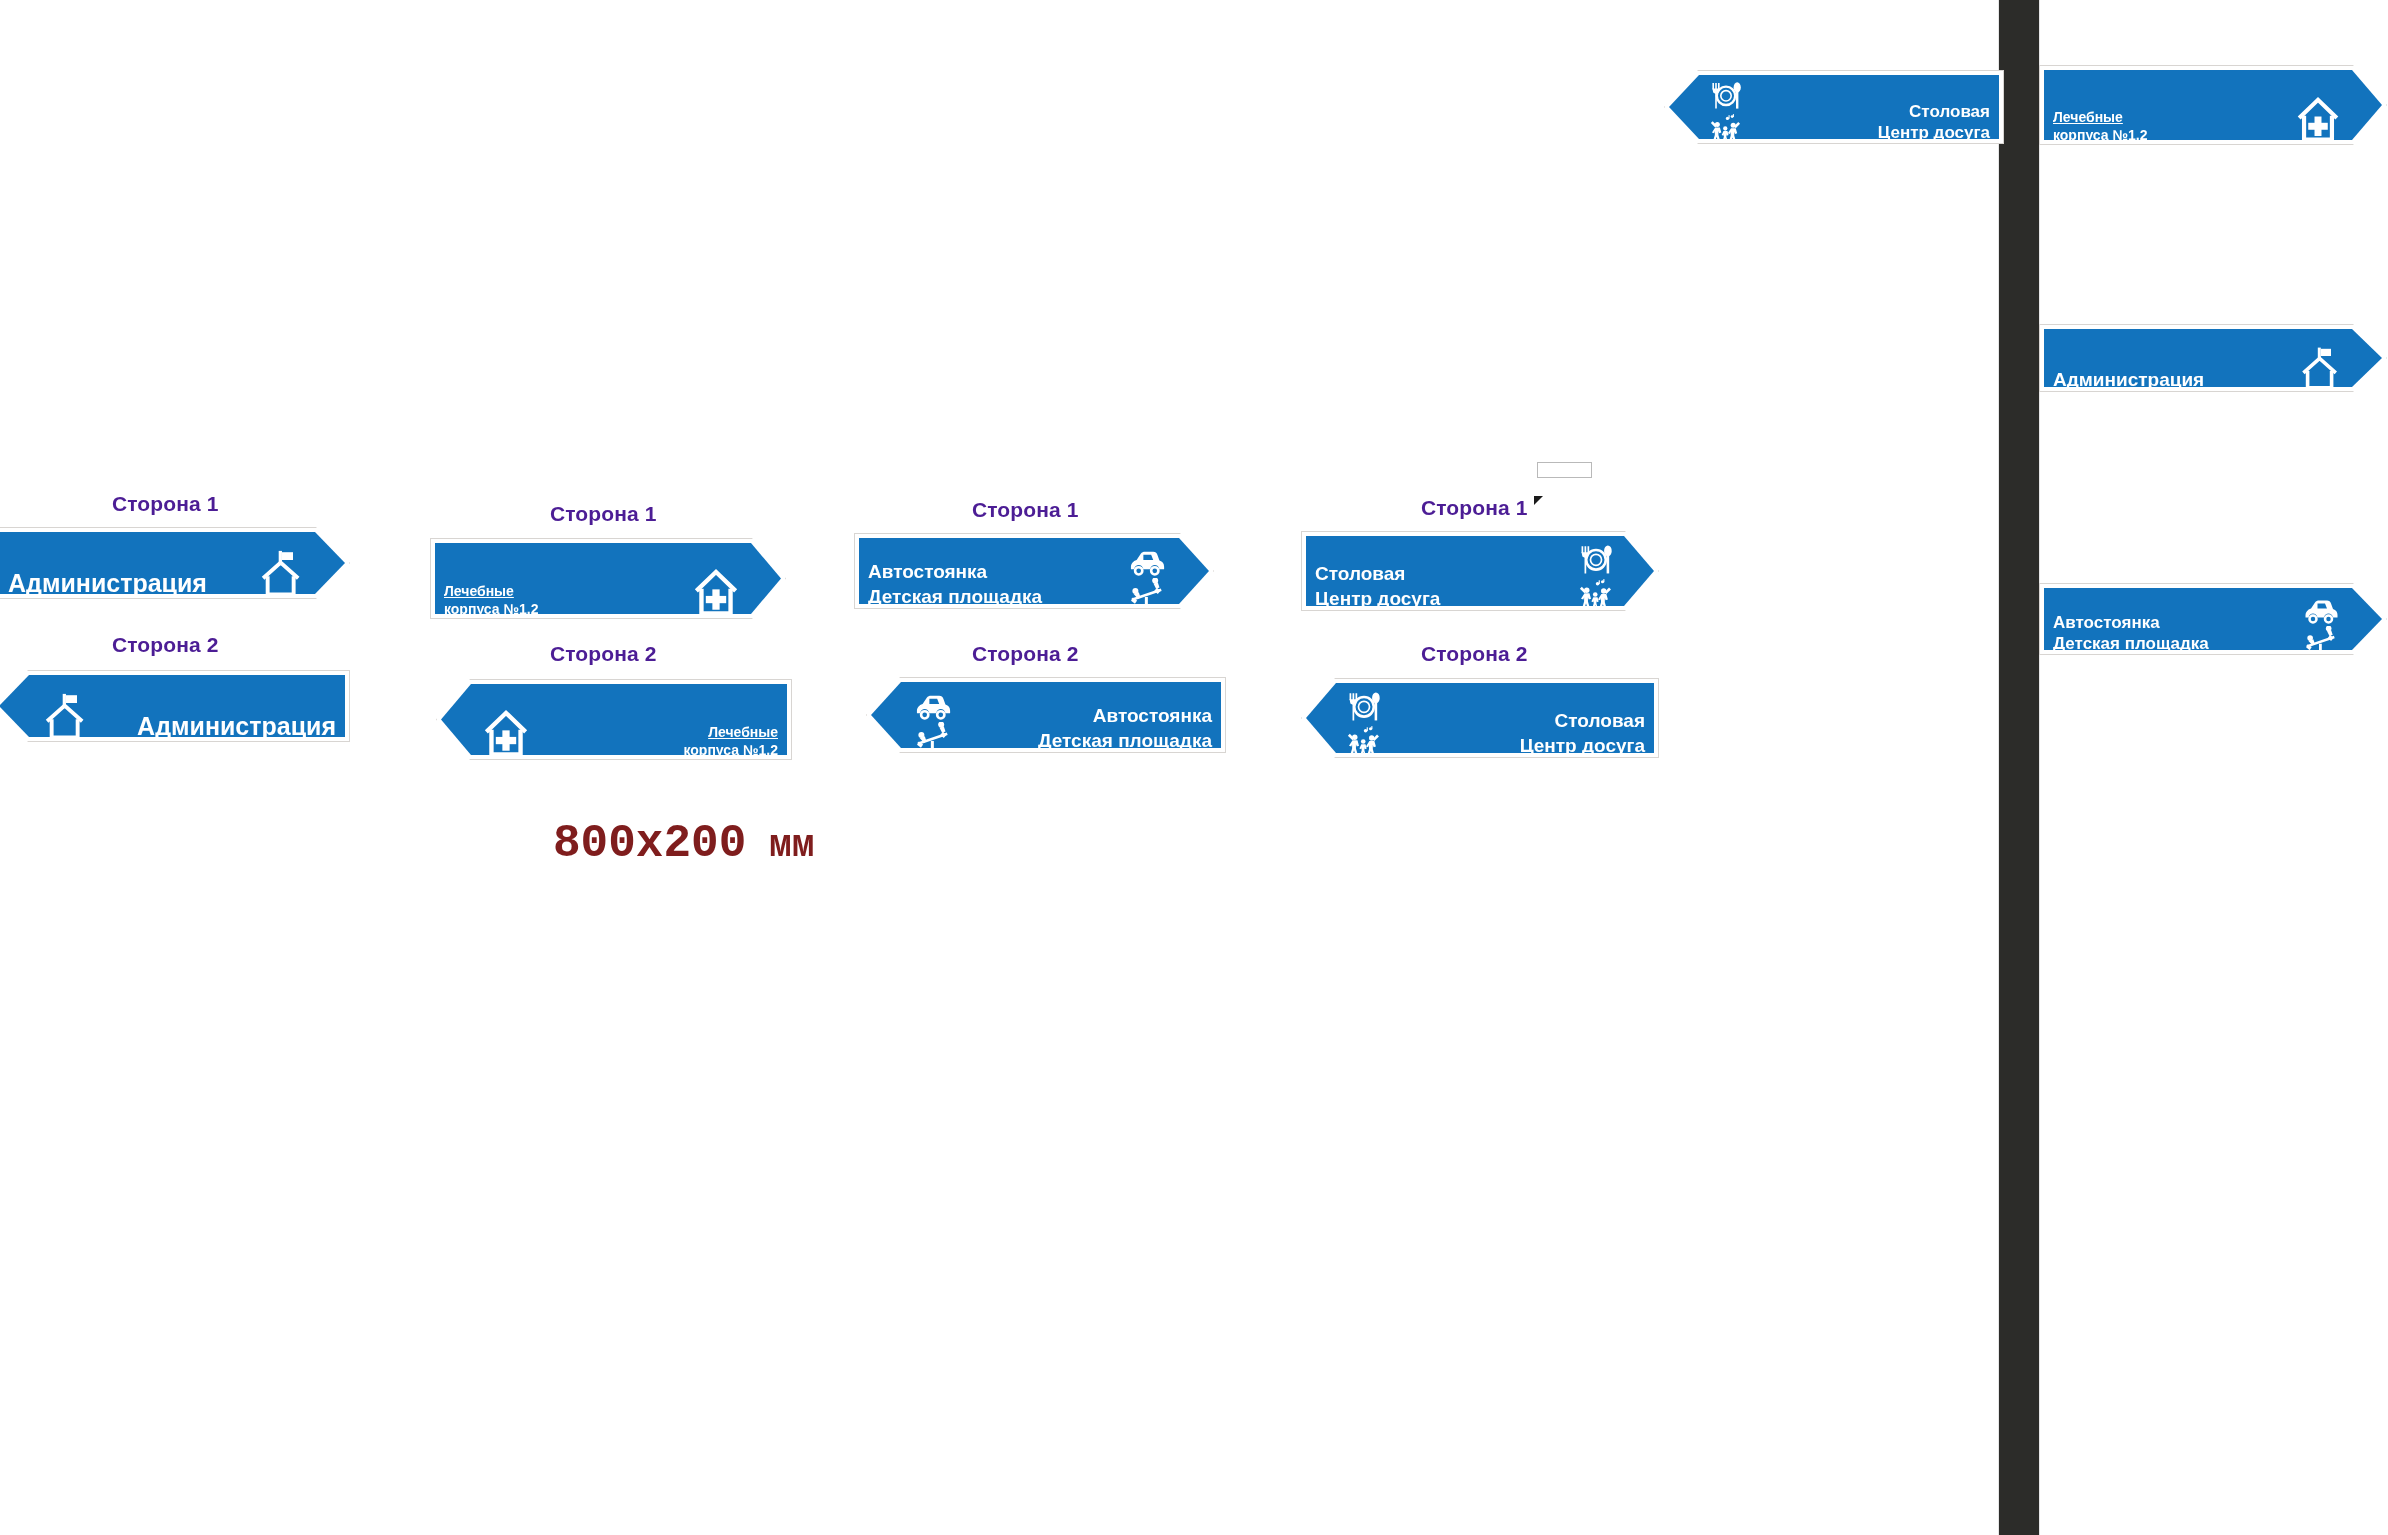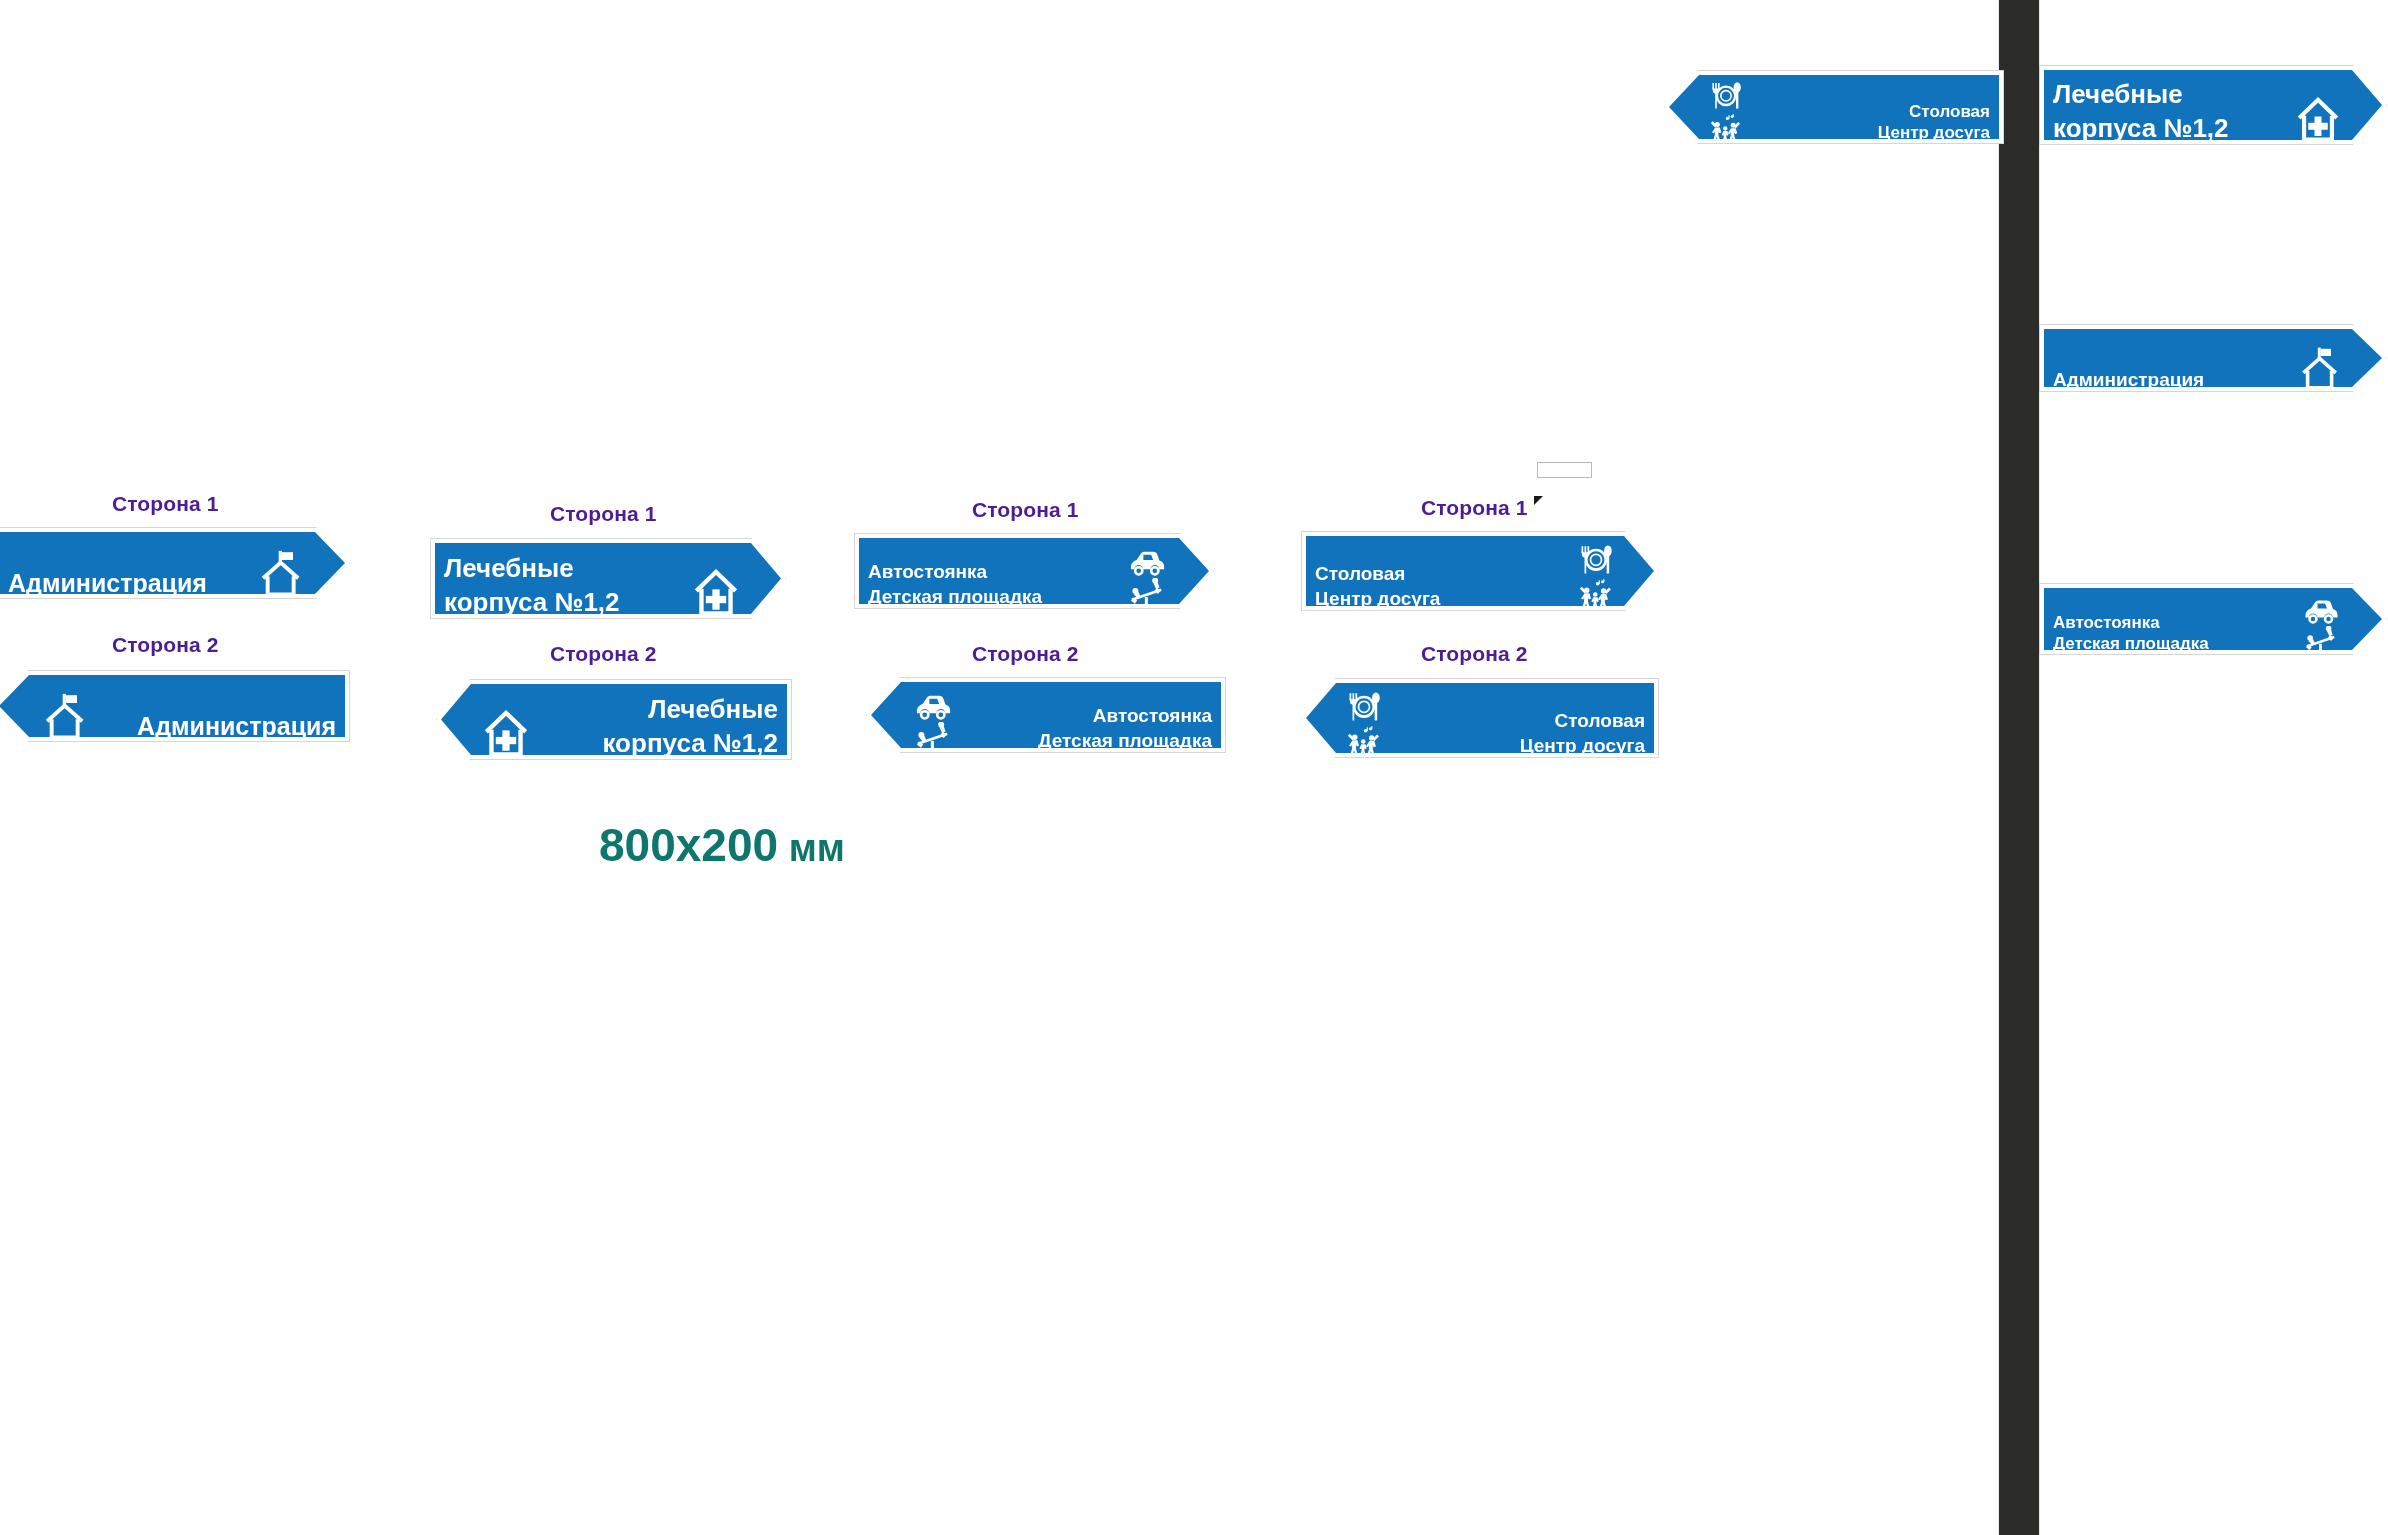--- a/index.html
+++ b/index.html
@@ -19,25 +19,24 @@
     font-weight:bold;
     font-size:21px;
     color:#4c1d95;
     white-space:nowrap;
     letter-spacing:0.1px;
   }
 
   
   .dim-label{
     position:absolute;
-    font-family:Liberation Sans, sans-serif;
+    font-family:Liberation Mono, monospace;
     font-weight:bold;
-    color:#0f766e;
+    color:#7f1d1d;
     white-space:nowrap;
-    margin-left:46px;
   }
   .dim-label .big{font-size:46px;}
   .dim-label .unit{font-size:38px;}
 
   
   .pole{
     position:absolute;
     background:#2c2c29;
     box-shadow:0 0 0 1px #e6e6e6;
   }
@@ -116,21 +115,21 @@
     gap:2px;
   }
   .sign .icons svg{display:block;}
 
   
   .sign.dir-left .icons{order:0;}
   .sign.dir-left .labels{order:1;}
 
   
   .sz-lg .labels{font-size:25px;}
-  .sz-md .labels{font-size:26px;}
+  .sz-md .labels{font-size:14px;text-decoration:underline;}
   .sz-sm .labels{font-size:19px;}
   .sz-xs .labels{font-size:17px;}
 
   
   .stray-box{
     position:absolute;
     border:1px solid #b9b9b9;
     background:#ffffff;
   }
   .stray-caret{

